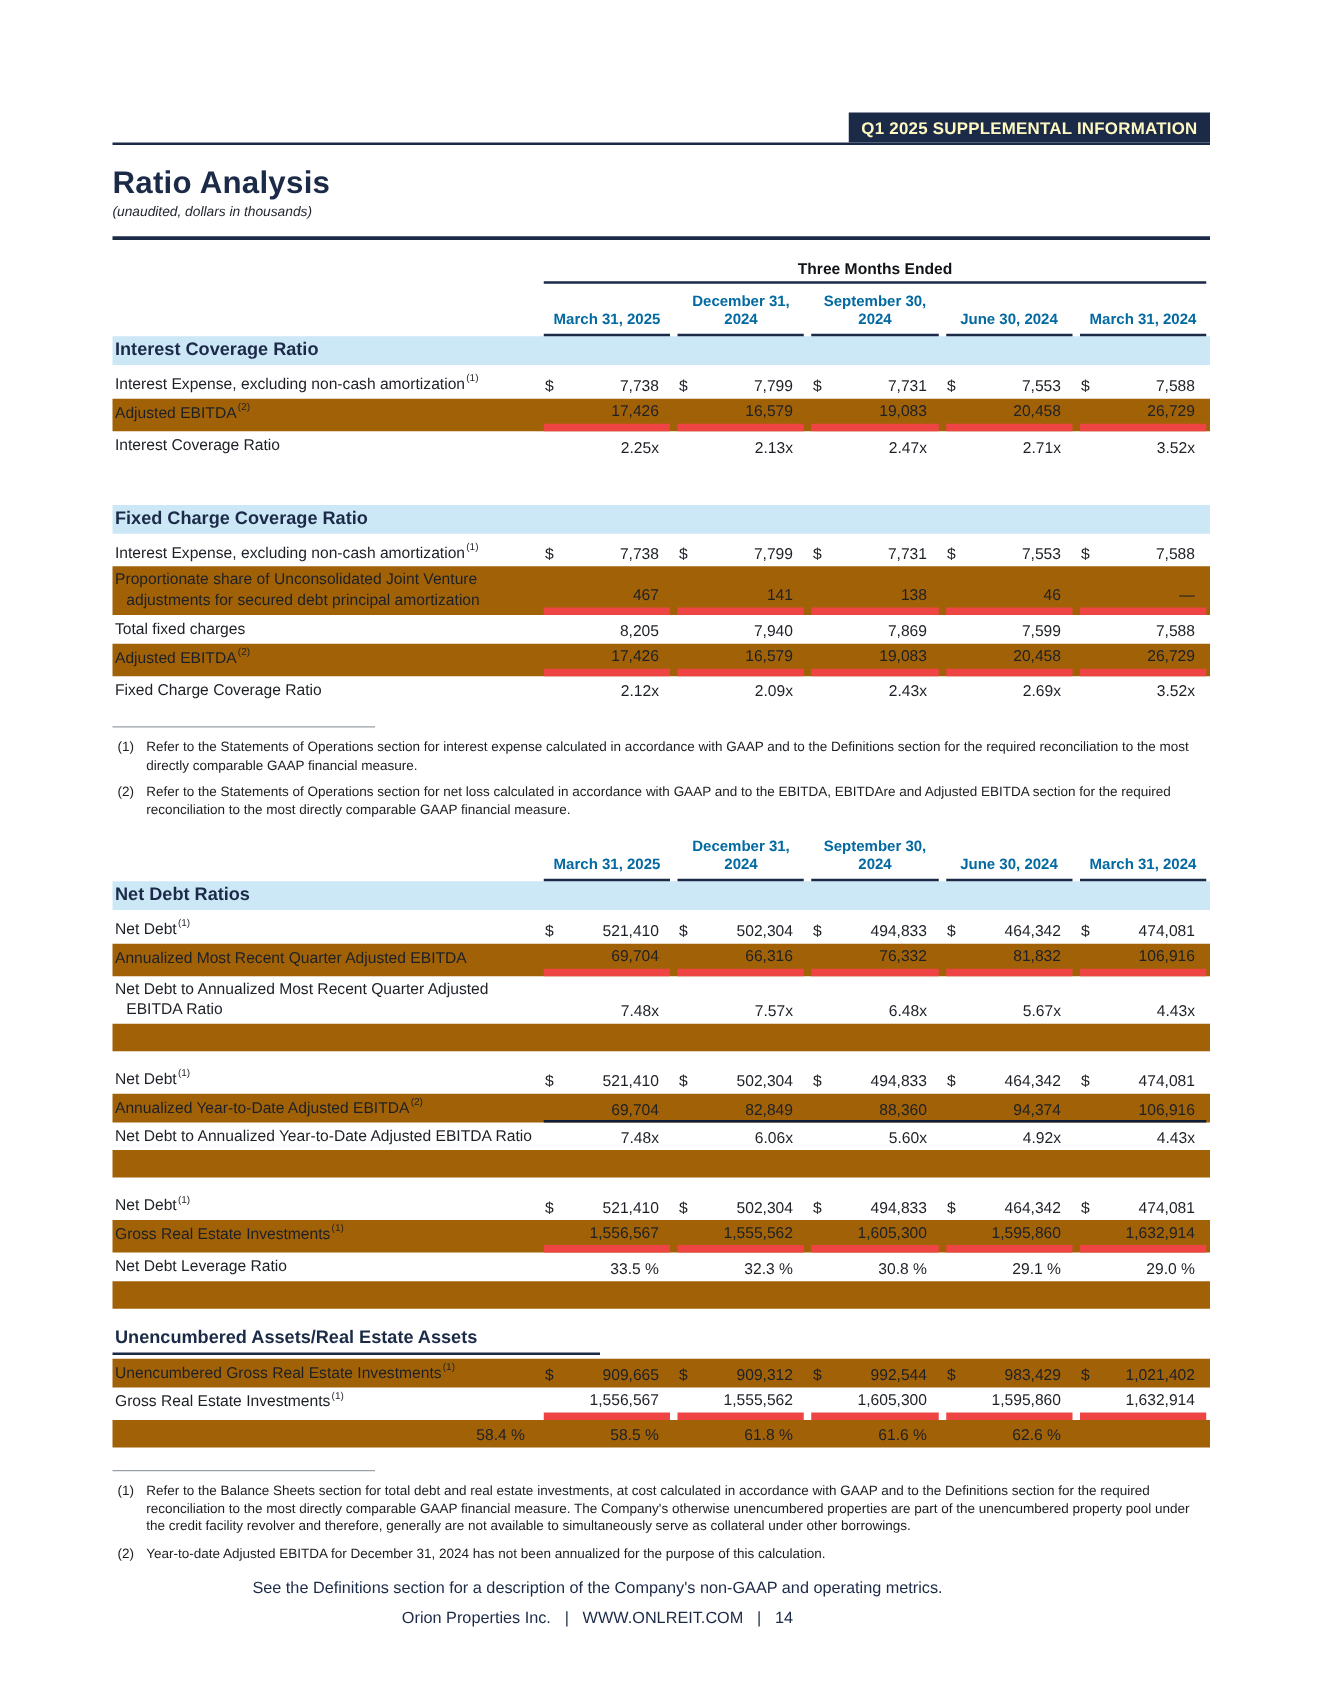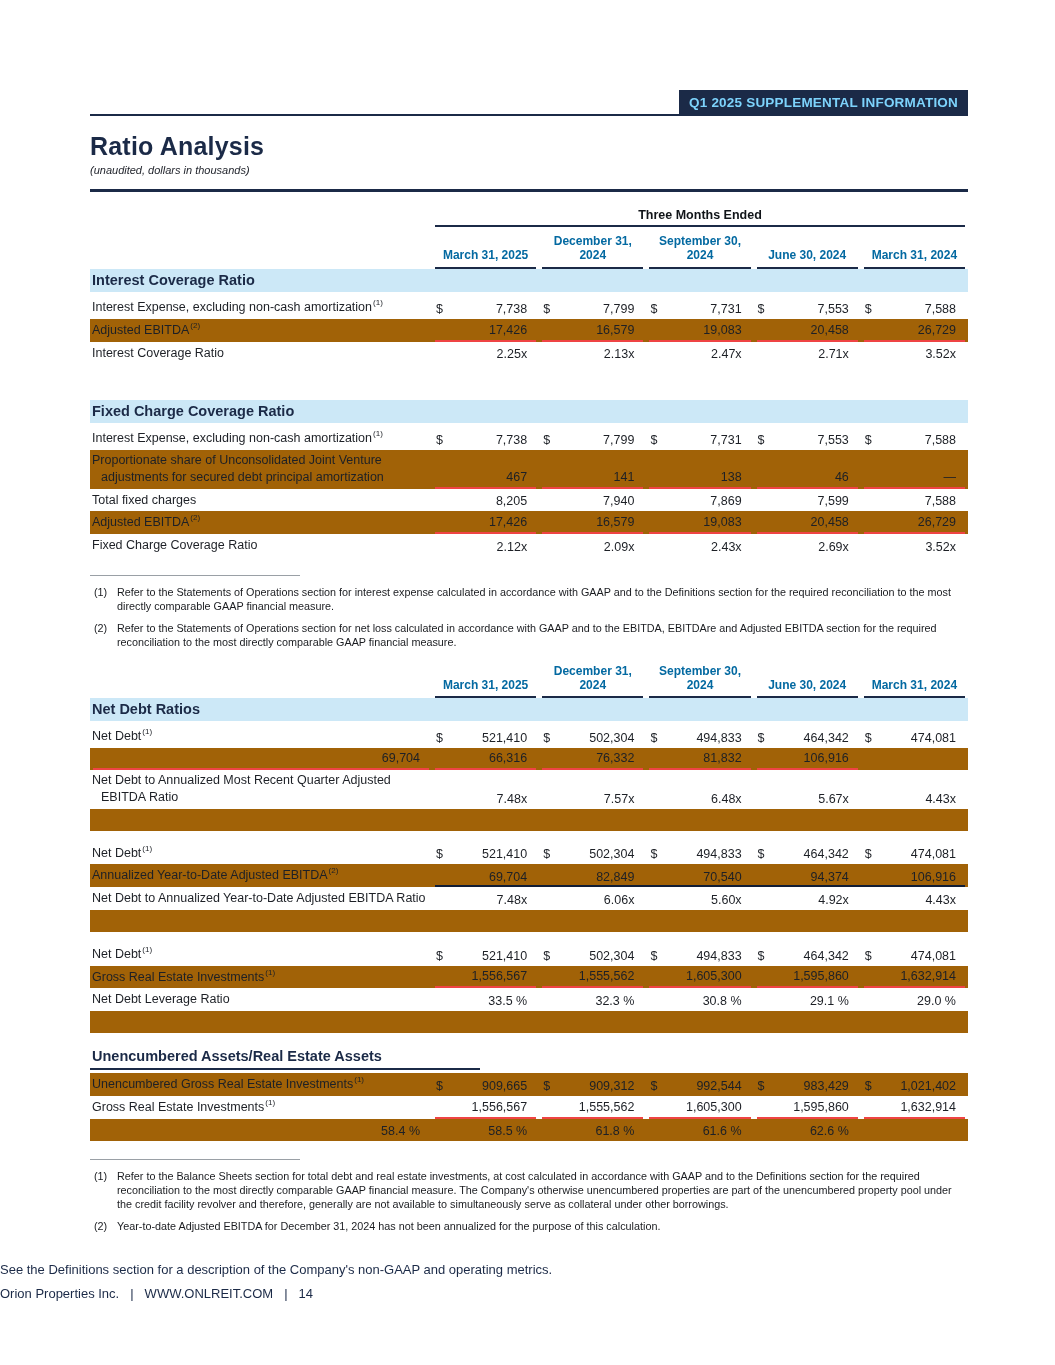--- a/index.html
+++ b/index.html
@@ -2,21 +2,21 @@
 <html><head>
 <meta charset="utf-8">
 <style>
   html,body{margin:0;padding:0;background:#fff;}
   body{width:1055px;height:1365px;position:relative;overflow:hidden;
        font-family:"Liberation Sans", sans-serif;color:#1d2026;}
   .page{padding:0 87px 0 90px;}
 
   
   .banner-row{display:flex;justify-content:flex-end;padding-top:90px;}
-  .banner{background:#1b2a47;color:#7dd3fc;font-weight:bold;font-size:13.5px;
+  .banner{background:#1b2a47;color:#fef9c3;font-weight:bold;font-size:13.5px;
           padding:5px 10px 4px;letter-spacing:.2px;}
   .header-rule{border:0;border-top:2.5px solid #1b2a47;margin:0;}
 
   
   .title{color:#1b2a47;font-size:25px;font-weight:bold;margin:16px 0 3px;letter-spacing:.2px;}
   .subtitle{font-size:11px;font-style:italic;color:#23262e;}
   .title-rule{border:0;border-top:3px solid #1b2a47;margin:13px 0 0;}
 
   
   .spanner{margin:0 3px 0 345px;text-align:center;font-weight:bold;font-size:12.5px;
@@ -29,21 +29,21 @@
   .trow.shade{background:#a16207;}
   .trow.spacer{height:17px;margin-bottom:11px;}
   .tlabel{font-size:12.5px;padding:3px 4px 3px 2px;line-height:1.25;}
   .tlabel .lbl{display:block;padding-left:9px;text-indent:-9px;}
   sup{font-size:8px;position:relative;top:-1px;margin-left:1px;}
   .tnum{display:flex;align-items:flex-end;margin:0 3px;}
   .inner{width:100%;display:flex;justify-content:space-between;align-items:flex-end;
          padding:3px 0 3px;font-size:12.5px;}
   .val{margin-left:auto;padding-right:9px;}
   .cur{padding-left:1px;}
-  .rule-cols .tnum{border-bottom:2px solid #ef4444;}
+  .rule-cols .tnum{border-bottom:6px solid #ef4444;}
   .rule-full::after{content:"";position:absolute;left:345px;right:3px;bottom:0;
                     border-bottom:2.5px solid #101d36;}
 
   
   .section + .section{margin-top:36px;}
   .sec-band{background:#cce8f7;color:#1b2a47;font-weight:bold;font-size:14.5px;
             padding:3px 0 4px 2px;margin-bottom:4px;}
   .sec-ul{color:#1b2a47;font-weight:bold;font-size:14.5px;padding:2px 0 4px 2px;
           border-bottom:2px solid #1b2a47;width:388px;margin-bottom:3px;}
   .section.v-underline{margin-top:13px;}
@@ -52,21 +52,21 @@
   .fn-block{margin-top:18px;}
   .fn-divider{border:0;border-top:1px solid #9aa0a6;width:210px;margin:0 0 9px;}
   .fn{display:flex;font-size:10.8px;line-height:1.33;margin-bottom:7px;color:#1a1c20;}
   .fn-num{flex:0 0 23px;padding-left:4px;}
   .fn-text{flex:1;}
 
   .table-wrap{margin-top:8px;}
   #table2{margin-top:6px;}
 
   
-  .footer{position:absolute;top:1262px;left:0;width:956px;color:#1b2a47;}
+  .footer{position:absolute;top:1262px;left:0;width:956px;text-align:center;color:#1b2a47;}
   .f1{font-size:13px;margin-bottom:9px;}
   .f2{font-size:13px;}
   .f2 .bar{margin:0 11px;color:#1b2a47;}
 </style>
 </head>
 <body>
 
 <div class="page">
 
   <div class="banner-row">
@@ -400,20 +400,23 @@
             </div>
           </div>
           <div class="tnum">
             <div class="inner">
               <span class="cur">$</span>
               <span class="val">474,081</span>
             </div>
           </div>
         </div>
         <div class="trow shade rule-cols">
+          <div class="tlabel">
+            <span class="lbl"><span>Annualized Most Recent Quarter Adjusted EBITDA</span><sup></sup></span>
+          </div>
           <div class="tnum">
             <div class="inner">
               <span class="val">69,704</span>
             </div>
           </div>
           <div class="tnum">
             <div class="inner">
               <span class="val">66,316</span>
             </div>
           </div>
@@ -508,21 +511,21 @@
               <span class="val">69,704</span>
             </div>
           </div>
           <div class="tnum">
             <div class="inner">
               <span class="val">82,849</span>
             </div>
           </div>
           <div class="tnum">
             <div class="inner">
-              <span class="val">70,540</span>
+              <span class="val">88,360</span>
             </div>
           </div>
           <div class="tnum">
             <div class="inner">
               <span class="val">94,374</span>
             </div>
           </div>
           <div class="tnum">
             <div class="inner">
               <span class="val">106,916</span>

